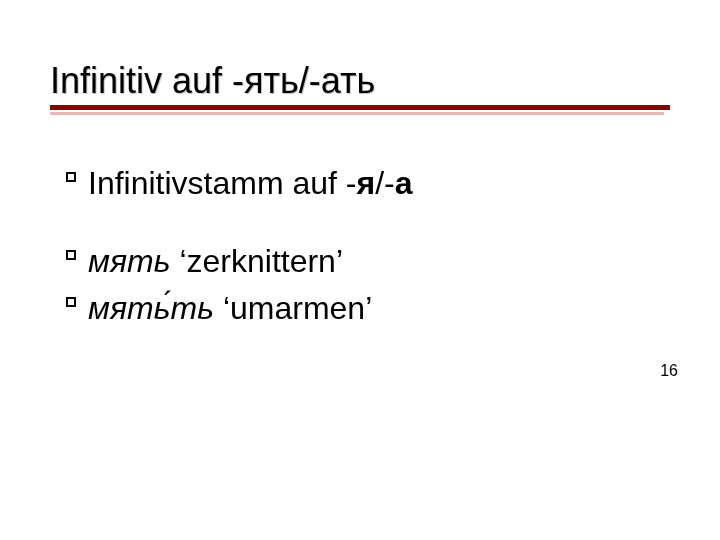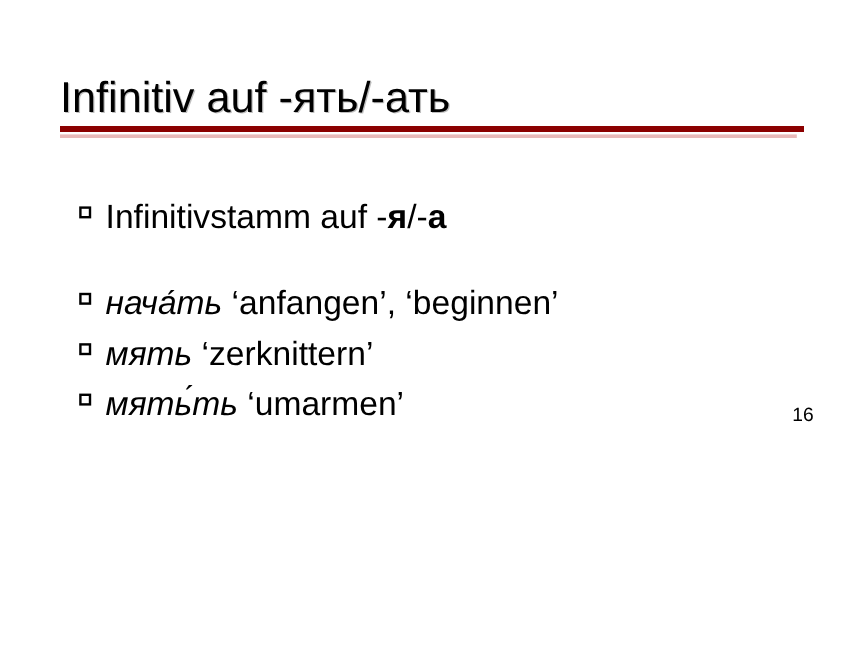--- a/index.html
+++ b/index.html
@@ -40,21 +40,21 @@
     width: 99%;
   }
   .content ul {
     list-style: none;
     padding: 0;
     margin: 0;
   }
   .content li {
     position: relative;
     padding-left: 38px;
-    font-size: 28px;
+    font-size: 32px;
     line-height: 1.42;
     margin-bottom: 2px;
   }
   .content li::before {
     content: "";
     position: absolute;
     left: 16px;
     top: 11px;
     width: 10px;
     height: 10px;
@@ -63,21 +63,21 @@
     background: transparent;
   }
   .block-gap {
     height: 30px;
   }
   .italic { font-style: italic; }
   .bold { font-weight: bold; }
   .pagenum {
     position: absolute;
     right: 42px;
-    bottom: 40px;
+    bottom: 16px;
     font-size: 16px;
   }
 </style>
 </head>
 <body>
 
 <div class="slide">
 
   <h1 class="title">Infinitiv auf -ять/-ать</h1>
 
@@ -90,23 +90,20 @@
     <ul>
       <li>
         <span>Infinitivstamm auf -</span><span class="bold">я</span><span>/-</span><span class="bold">а</span><span></span>
       </li>
     </ul>
 
     <div class="block-gap"></div>
 
     <ul>
       <li>
-        <span class="italic">нача́ть</span><span> ‘anfangen’, ‘beginnen’</span>
-      </li>
-      <li>
         <span class="italic">мять</span><span> ‘zerknittern’</span>
       </li>
       <li>
         <span class="italic">мять́ть</span><span> ‘umarmen’</span>
       </li>
     </ul>
   </div>
 
   <div class="pagenum">16</div>
 </div>

